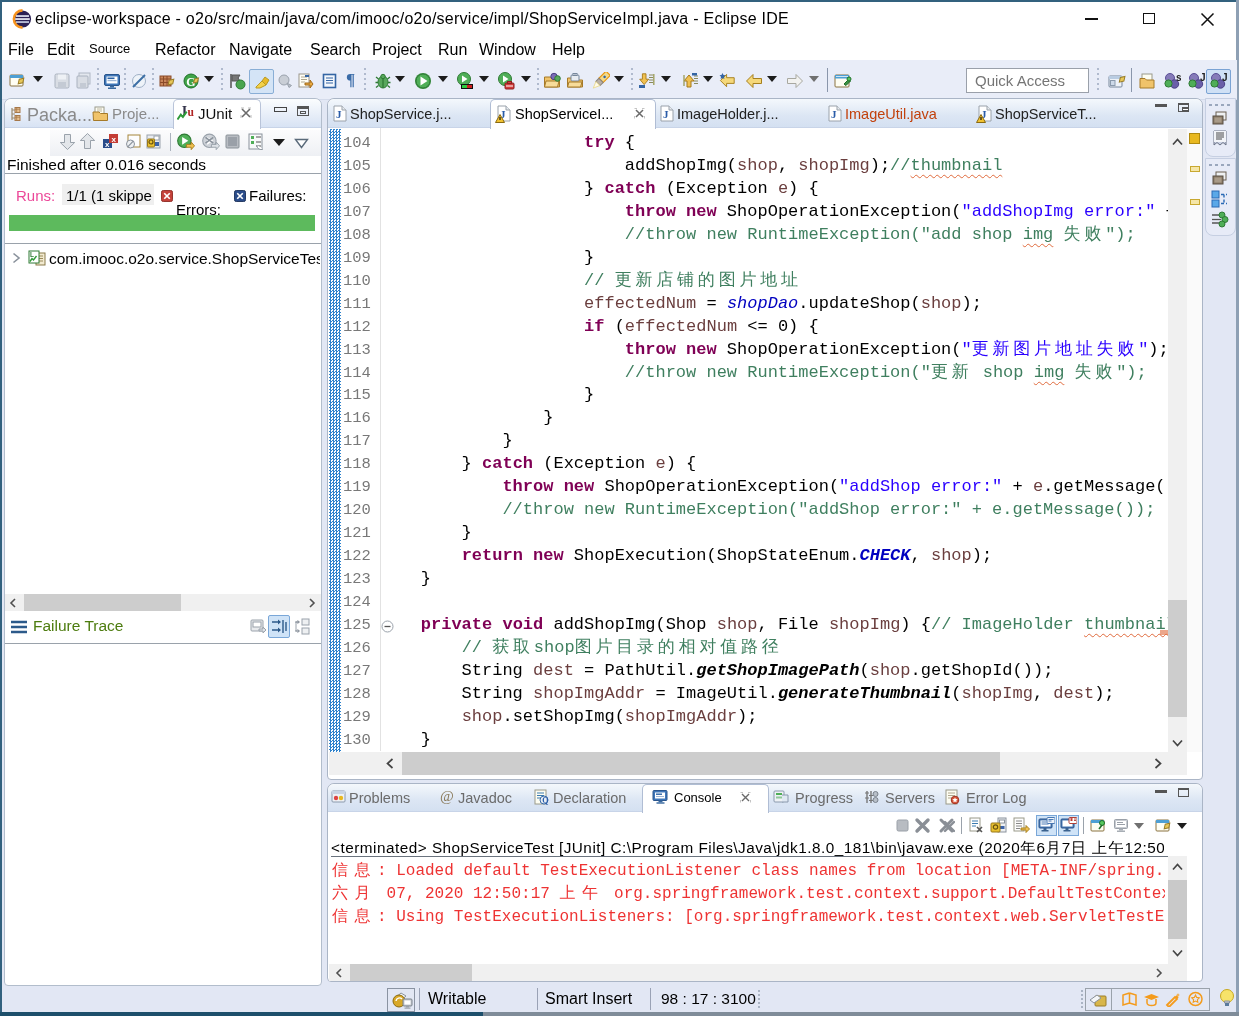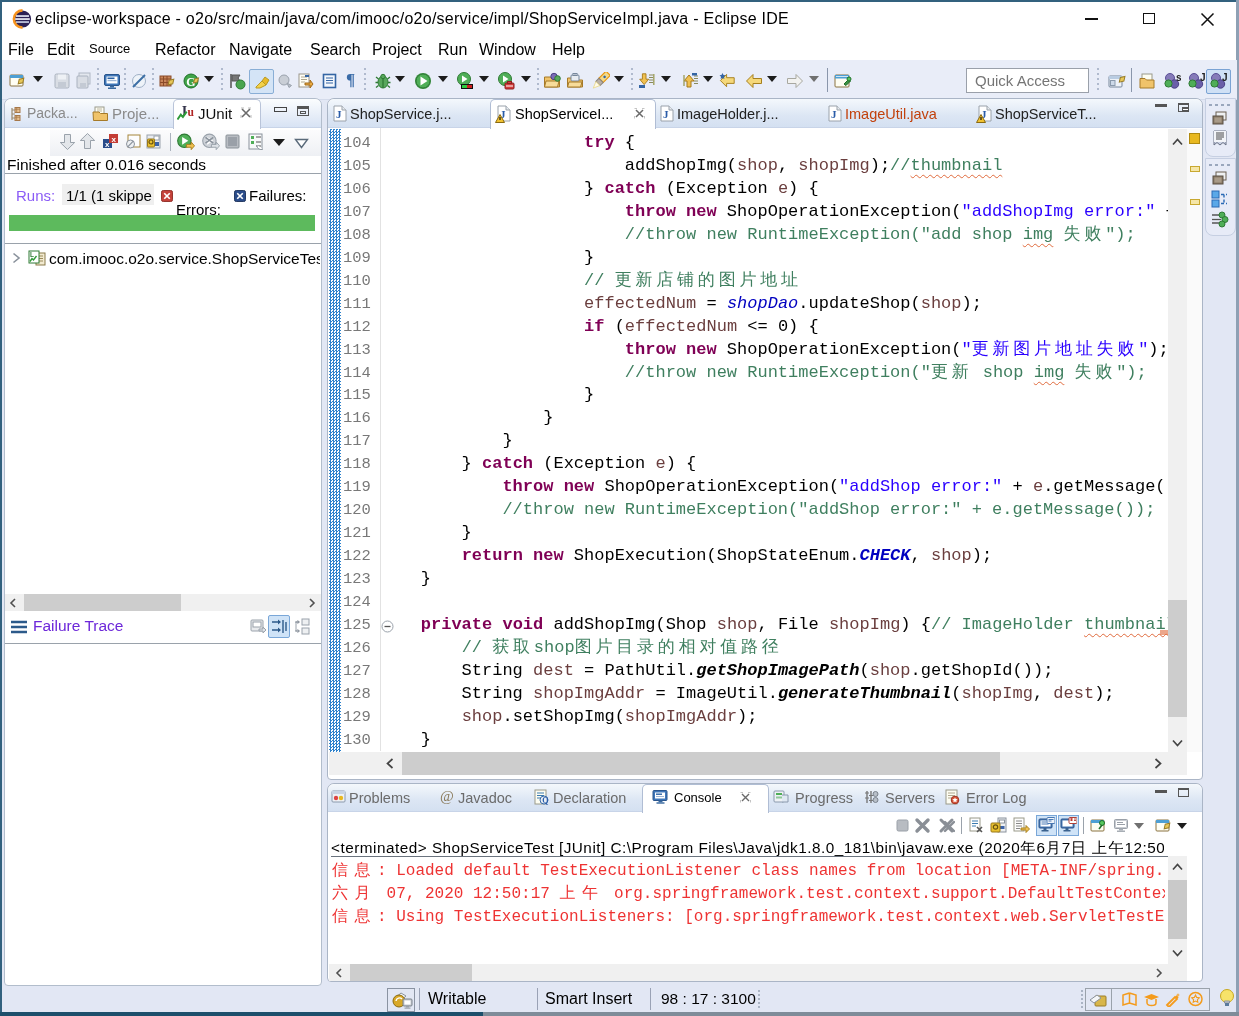--- a/index.html
+++ b/index.html
@@ -240,21 +240,21 @@
   </svg>
 <div class="abs" style="left:4px;top:98px;width:318px;height:888px;background:#fff;border:1px solid #b2bdcc;border-radius:7px 7px 4px 4px"></div>
 <div class="abs" style="left:5px;top:99px;width:316px;height:29px;background:linear-gradient(#fbfdfe,#e6edf8 60%,#d8e3f4);border-radius:7px 7px 0 0;border-bottom:1px solid #c8d4e8"></div>
 <div class="abs" style="left:173px;top:99px;width:88px;height:30px;background:#fff;border:1px solid #b9c4d9;border-bottom:none;border-radius:5px 5px 0 0"></div>
 <svg class="abs" style="left:10px;top:106px" width="16" height="16" viewBox="0 0 16 16">
     <path d="M2 2 v12 M2 4 h3 M2 8 h3 M2 12 h3" stroke="#9a8a70" stroke-width="1.2" fill="none"></path>
     <rect x="5" y="1.5" width="5" height="5" fill="#e8c090" stroke="#a6784a"></rect>
     <rect x="5" y="9.5" width="5" height="5" fill="#e8c090" stroke="#a6784a"></rect>
     <path d="M5 3.2 h5 M6.7 1.5 v5 M5 11.2 h5 M6.7 9.5 v5" stroke="#a6784a" stroke-width="0.8"></path>
   </svg>
-<div class="abs" style="left:27px;top:105px;font-size:14px;color:#8a8a8a">Packa...</div>
+<div class="abs" style="left:27px;top:105px;font-size:18px;color:#8a8a8a">Packa...</div>
 <svg class="abs" style="left:92px;top:106px" width="17" height="16" viewBox="0 0 17 16">
     <rect x="3" y="1" width="9" height="10" fill="#fdfdf2" stroke="#9a9a8a"></rect>
     <path d="M5 3 h5 M5 5 h5 M5 7 h3" stroke="#b8b09a" stroke-width="0.9"></path>
     <path d="M1 6 h6 l1.5 1.5 h7 v7 h-14 z" fill="#f0c36a" stroke="#a67a28"></path>
   </svg>
 <div class="abs" style="left:112px;top:105px;font-size:15px;color:#8a8a8a">Proje...</div>
 <svg class="abs" style="left:177px;top:104px" width="19" height="18" viewBox="0 0 19 18">
     <text x="3" y="12" font-size="14" font-weight="bold" fill="#33334a" font-family="Liberation Serif">J</text>
     <text x="10.5" y="12" font-size="11.5" font-weight="bold" fill="#b02525" font-family="Liberation Serif">u</text>
     <path d="M0.5 15.5 l3.2-4.8 2.2 2.2 3.8-5.2" stroke="#2f9a38" stroke-width="2" fill="none"></path>
@@ -315,21 +315,21 @@
     <rect x="3" y="8" width="3" height="3" fill="#4fae57"></rect>
     <path d="M8 4 h5 M8 9 h5 M8 13 h5" stroke="#555" stroke-width="1.2"></path>
     <path d="M9 12 a4 4 0 0 0 6 4" fill="#fff" stroke="#8a929c"></path>
   </svg>
 <div class="abs" style="left:273px;top:139px;border-left:6px solid transparent;border-right:6px solid transparent;border-top:7px solid #1c1c1c"></div>
 <svg class="abs" style="left:294px;top:138px" width="15" height="11" viewBox="0 0 15 11">
     <path d="M1.5 1.5 H13.5 L7.5 9.5 Z" fill="#fff" stroke="#5a6a7a" stroke-width="1.4"></path>
   </svg>
 <div class="abs" style="left:7px;top:156px;font-size:15.5px;color:#000">Finished after 0.016 seconds</div>
 <div class="abs" style="left:5px;top:173px;width:316px;height:1px;background:#9aa2ab"></div>
-<div class="abs" style="left:16px;top:187px;font-size:15px;color:#8b5cf6">Runs:</div>
+<div class="abs" style="left:16px;top:187px;font-size:15px;color:#ec4899">Runs:</div>
 <div class="abs" style="left:62px;top:184px;width:92px;height:21px;background:#efefef"></div>
 <div class="abs" style="left:66px;top:187px;font-size:15px;color:#000;white-space:nowrap;width:86px;overflow:hidden">1/1 (1 skipped)</div>
 <svg class="abs" style="left:161px;top:190px" width="12" height="12" viewBox="0 0 13 13">
     <rect x="0.5" y="0.5" width="12" height="12" rx="2" fill="#c4413a" stroke="#8e2a24"></rect>
     <path d="M3.5 3.5 L9.5 9.5 M9.5 3.5 L3.5 9.5" stroke="#fff" stroke-width="1.8"></path>
   </svg>
 <div class="abs" style="left:176px;top:201px;font-size:15px;color:#000">Errors:</div>
 <svg class="abs" style="left:234px;top:190px" width="12" height="12" viewBox="0 0 13 13">
     <rect x="0.5" y="0.5" width="12" height="12" rx="2" fill="#2a4c8a" stroke="#1a3058"></rect>
     <path d="M3.5 3.5 L9.5 9.5 M9.5 3.5 L3.5 9.5" stroke="#fff" stroke-width="1.8"></path>
@@ -352,21 +352,21 @@
 <svg class="abs" style="left:8px;top:598px" width="10" height="10" viewBox="0 0 10 10">
     <path d="M7 1 L3 5 L7 9" stroke="#505050" stroke-width="1.6" fill="none"></path>
   </svg>
 <div class="abs" style="left:24px;top:594px;width:157px;height:17px;background:#cdcdcd"></div>
 <svg class="abs" style="left:307px;top:598px" width="10" height="10" viewBox="0 0 10 10">
     <path d="M3 1 L7 5 L3 9" stroke="#505050" stroke-width="1.6" fill="none"></path>
   </svg>
 <svg class="abs" style="left:10px;top:620px" width="18" height="14" viewBox="0 0 18 14">
     <path d="M1 2 h16 M1 7 h16 M1 12 h16" stroke="#2c5a8a" stroke-width="2.6"></path>
   </svg>
-<div class="abs" style="left:33px;top:617px;font-size:15.5px;color:#6d28d9">Failure Trace</div>
+<div class="abs" style="left:33px;top:617px;font-size:15.5px;color:#4d7c0f">Failure Trace</div>
 <svg class="abs" style="left:249px;top:618px" width="18" height="18" viewBox="0 0 18 18">
     <rect x="2" y="2" width="12" height="11" rx="1" fill="#e8eaed" stroke="#9aa2ab"></rect>
     <rect x="4" y="4" width="8" height="5" fill="#fff" stroke="#9aa2ab"></rect>
     <path d="M10 11 h4 v-2 l3 3 -3 3 v-2 h-4 z" fill="#dfe3e8" stroke="#9aa2ab"></path>
   </svg>
 <div class="abs" style="left:268px;top:615px;width:22px;height:23px;background:#cfe3f7;border:1px solid #7aa7d8;border-radius:2px"></div>
 <svg class="abs" style="left:271px;top:618px" width="17" height="17" viewBox="0 0 17 17">
     <path d="M1 4 h8 M1 12 h8" stroke="#2c5a8a" stroke-width="1.4"></path>
     <path d="M7 1.5 l3 2.5 -3 2.5 z M7 9.5 l3 2.5 -3 2.5 z" fill="#2c5a8a"></path>
     <path d="M12 2 v13 M15 4 v9" stroke="#2c5a8a" stroke-width="1.4"></path>

